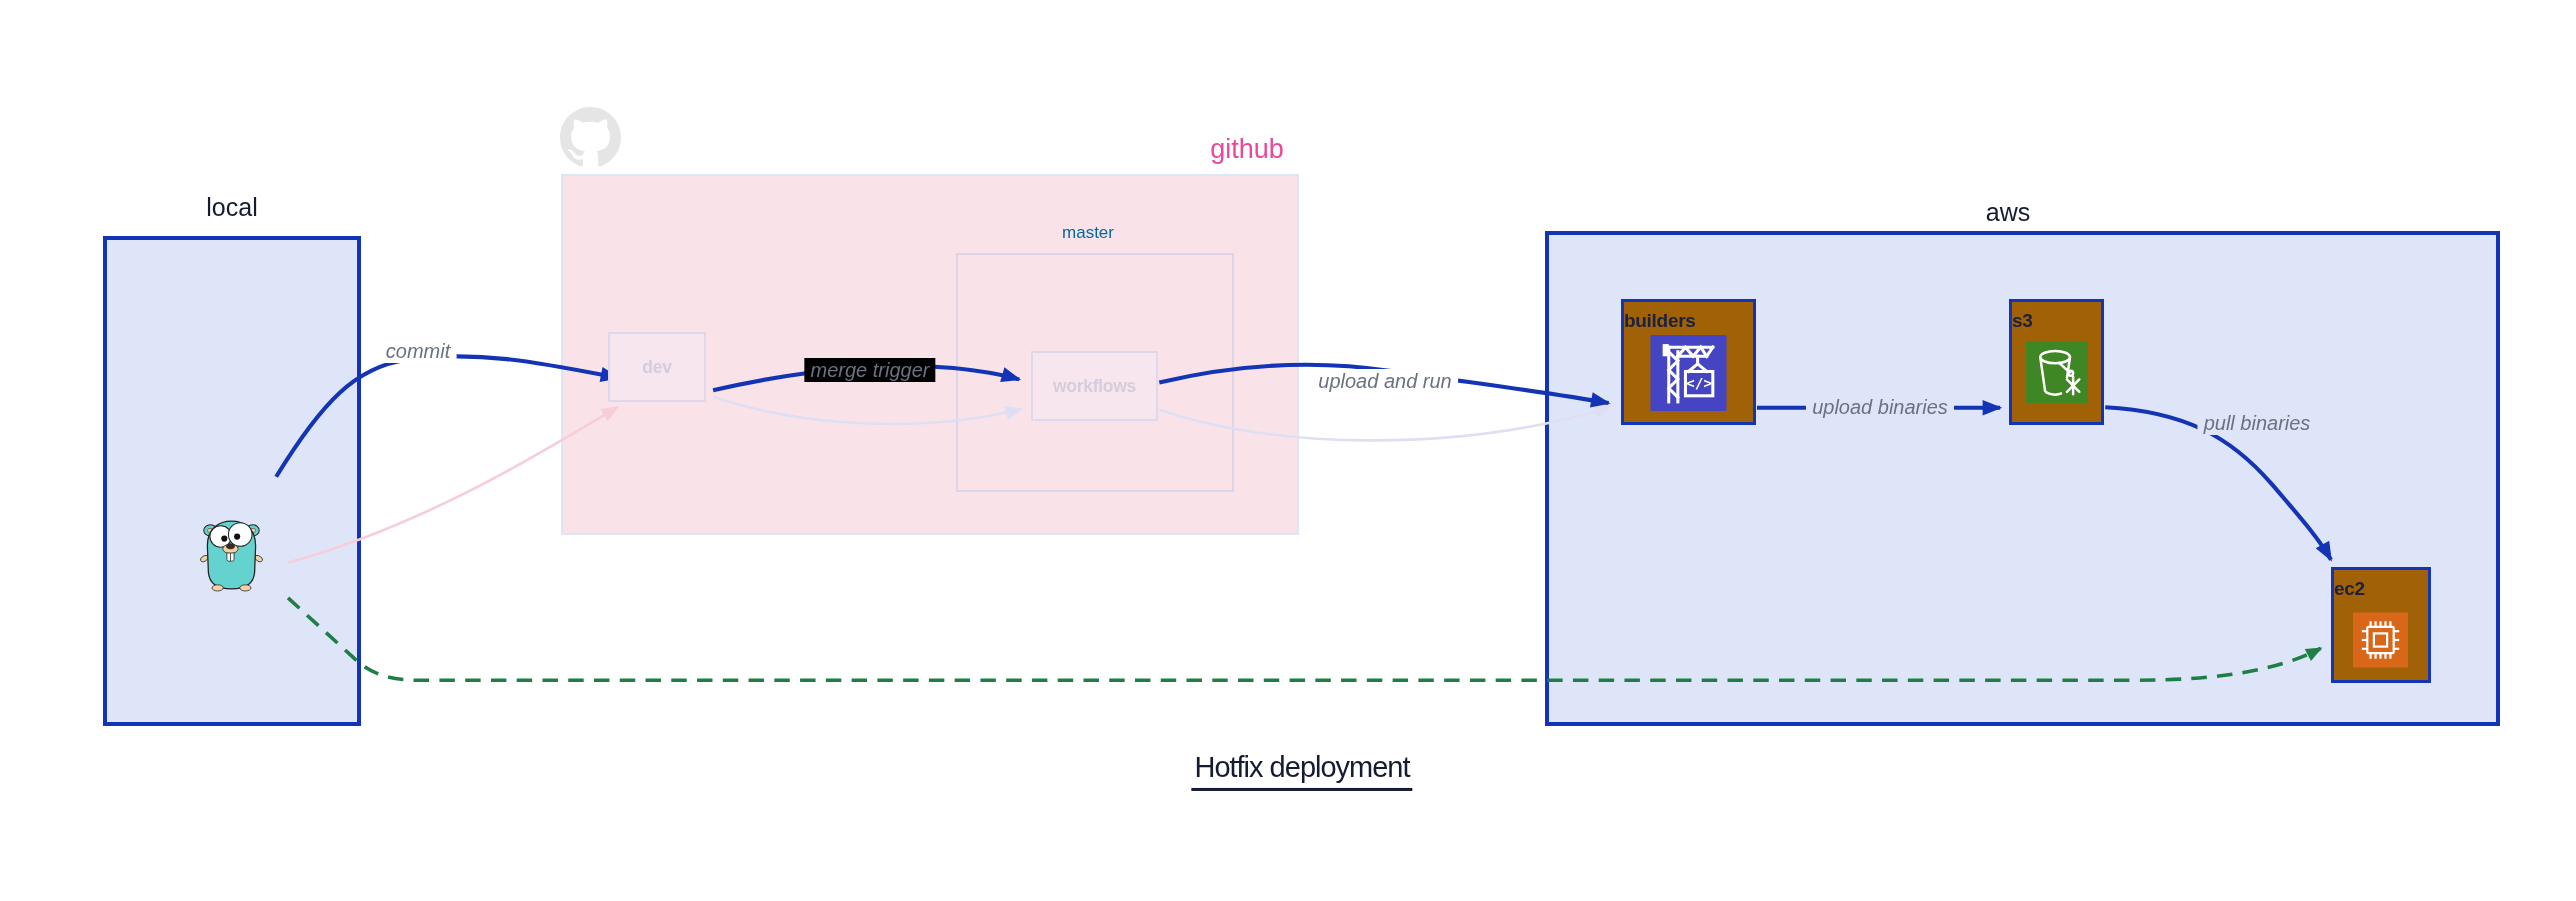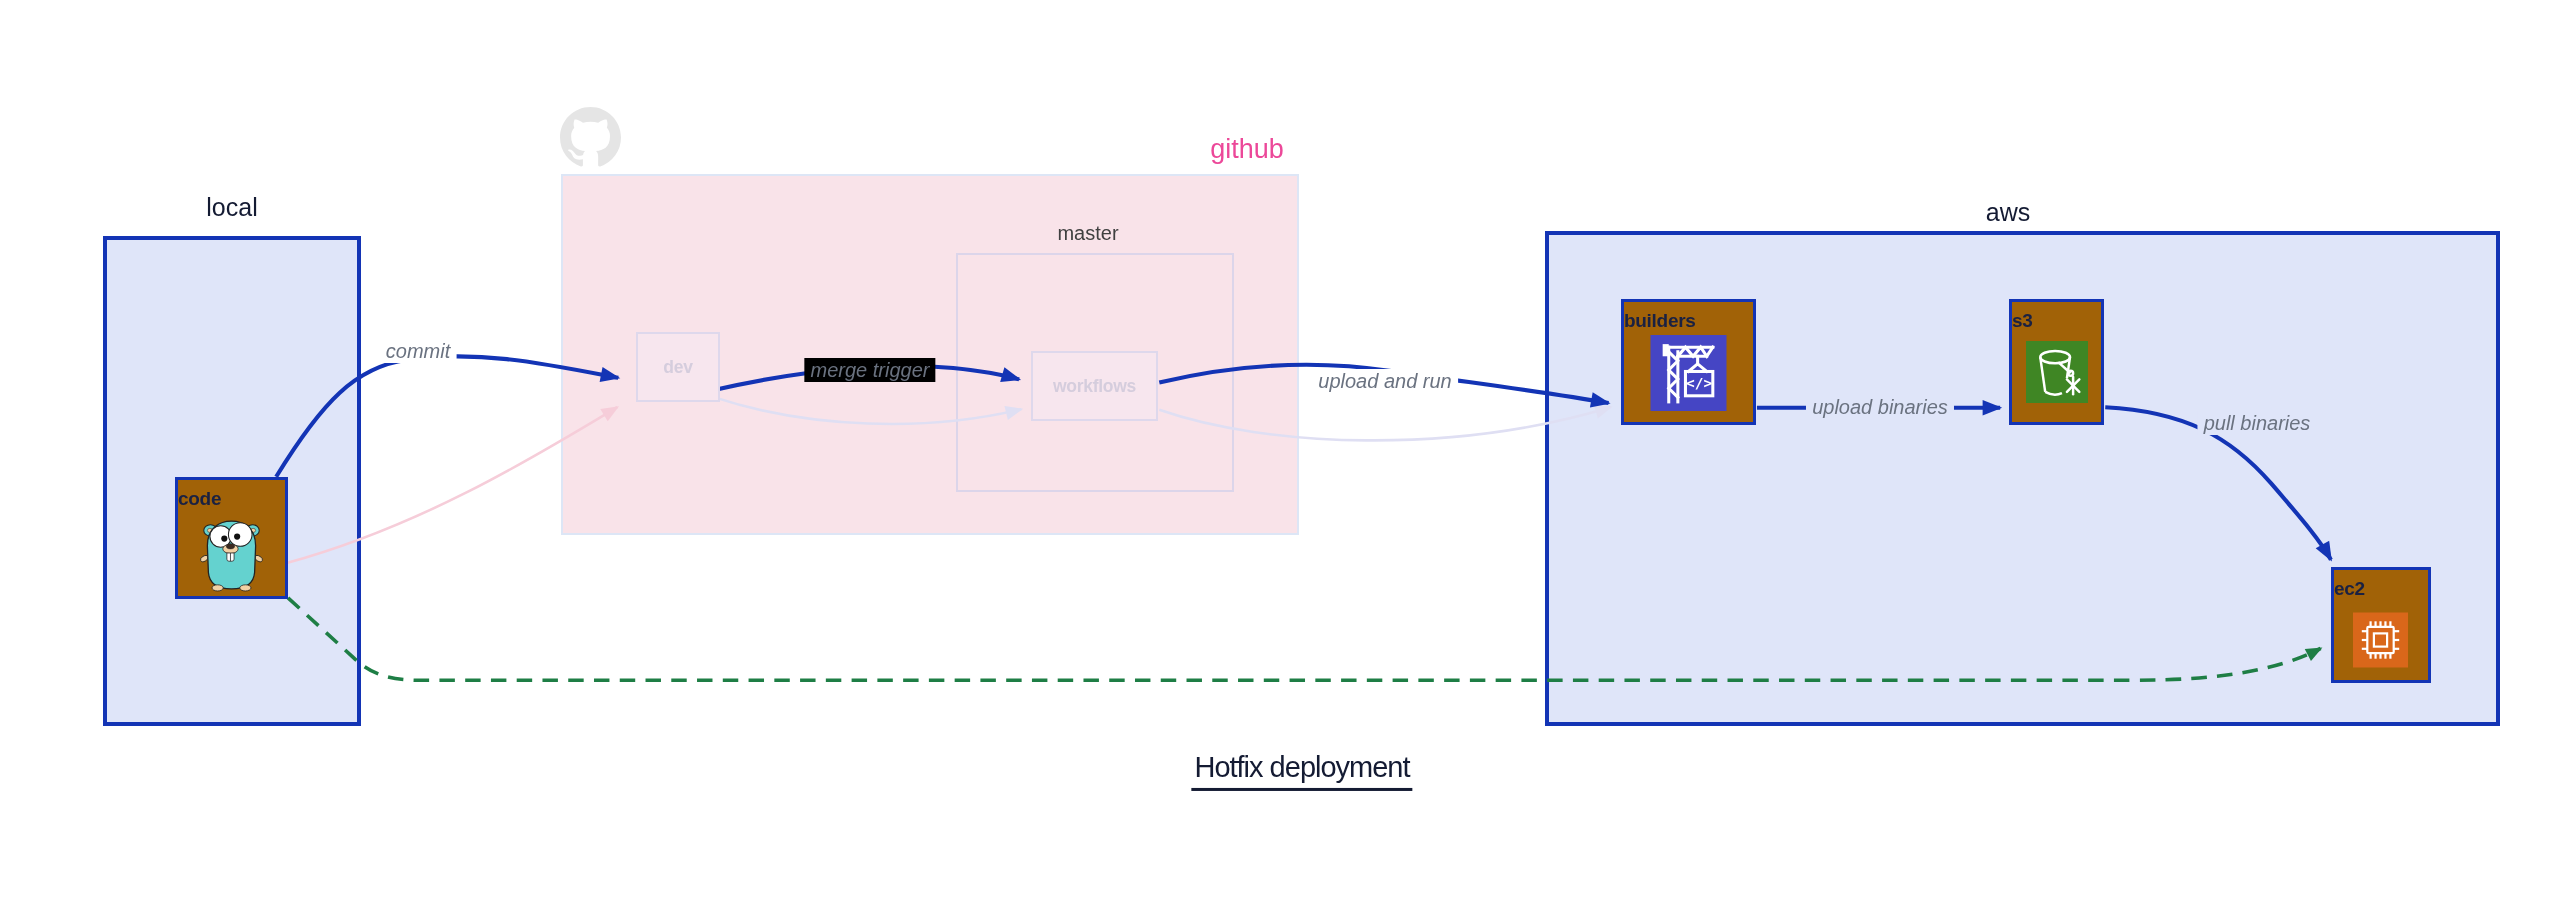--- a/index.html
+++ b/index.html
@@ -70,22 +70,22 @@
   .group-label-faded-gray{
     position:absolute;
     transform:translate(-50%,-50%);
     font-size:27px;
     color:#ec4899;
     white-space:nowrap;
   }
   .group-label-faded-lav{
     position:absolute;
     transform:translate(-50%,-50%);
-    font-size:20px;
-    color:#404040;
+    font-size:17px;
+    color:#0369a1;
     white-space:nowrap;
   }
   
   .edge-label{
     position:absolute;
     transform:translate(-50%,-50%);
     font-style:italic;
     font-size:20px;
     color:#6a7280;
     white-space:nowrap;
@@ -156,30 +156,27 @@
 
     <path d="M 536 925 C 625 780 690 712 790 698 C 930 678 1060 706 1200 733" fill="none" stroke="#1334b5" stroke-width="8" marker-end="url(#arrowBlue)"></path>
     <path d="M 1384 757 C 1580 712 1740 704 1850 714 C 1910 720 1950 728 1978 736" fill="none" stroke="#1334b5" stroke-width="8" marker-end="url(#arrowBlue)"></path>
     <path d="M 2250 742 C 2420 702 2570 700 2700 720 C 2850 742 3000 760 3122 782" fill="none" stroke="#1334b5" stroke-width="8" marker-end="url(#arrowBlue)"></path>
     <path d="M 3410 791 L 3882 791" fill="none" stroke="#1334b5" stroke-width="8" marker-end="url(#arrowBlue)"></path>
     <path d="M 4086 790 C 4240 798 4330 848 4408 938 C 4472 1012 4504 1050 4524 1086" fill="none" stroke="#1334b5" stroke-width="8" marker-end="url(#arrowBlue)"></path>
 
     <path d="M 559 1160 L 686 1276 C 714 1302 742 1318 806 1320 L 4140 1320 C 4310 1320 4424 1300 4504 1258" fill="none" stroke="#1e7e45" stroke-width="7" stroke-dasharray="30 20" marker-end="url(#arrowGreen)"></path>
   </svg>
 
-  <div class="node-faded" style="left:636px;top:332px;width:84px;height:70px;">
+  <div class="node-faded" style="left:608px;top:332px;width:98px;height:70px;">
     <span class="node-label-faded">dev</span>
   </div>
   <div class="node-faded" style="left:1031px;top:351px;width:127px;height:70px;">
     <span class="node-label-faded">workflows</span>
   </div>
 
-  <div class="node" style="left:175px;top:477px;width:113px;height:122px;">
-    <span class="node-label">code</span>
-  </div>
 
   <div class="abs icon-tile" style="left:200px;top:515px;">
     <svg width="63" height="77" viewBox="0 0 122 150">
 
       <ellipse cx="20" cy="30" rx="13" ry="11" fill="#64d2cf" stroke="#222" stroke-width="2"></ellipse>
       <ellipse cx="102" cy="30" rx="13" ry="11" fill="#64d2cf" stroke="#222" stroke-width="2"></ellipse>
       <ellipse cx="19" cy="30" rx="5" ry="4" fill="#f2d1a4" stroke="#222" stroke-width="1"></ellipse>
       <ellipse cx="103" cy="30" rx="5" ry="4" fill="#f2d1a4" stroke="#222" stroke-width="1"></ellipse>
 
       <ellipse cx="8" cy="85" rx="8" ry="5" fill="#f2d1a4" stroke="#222" stroke-width="1.5" transform="rotate(-30 8 85)"></ellipse>

